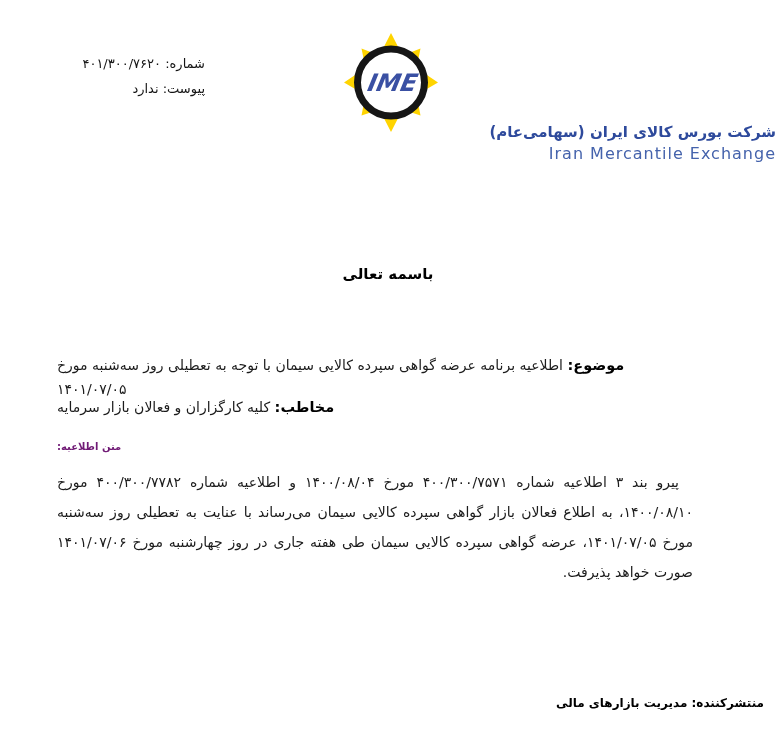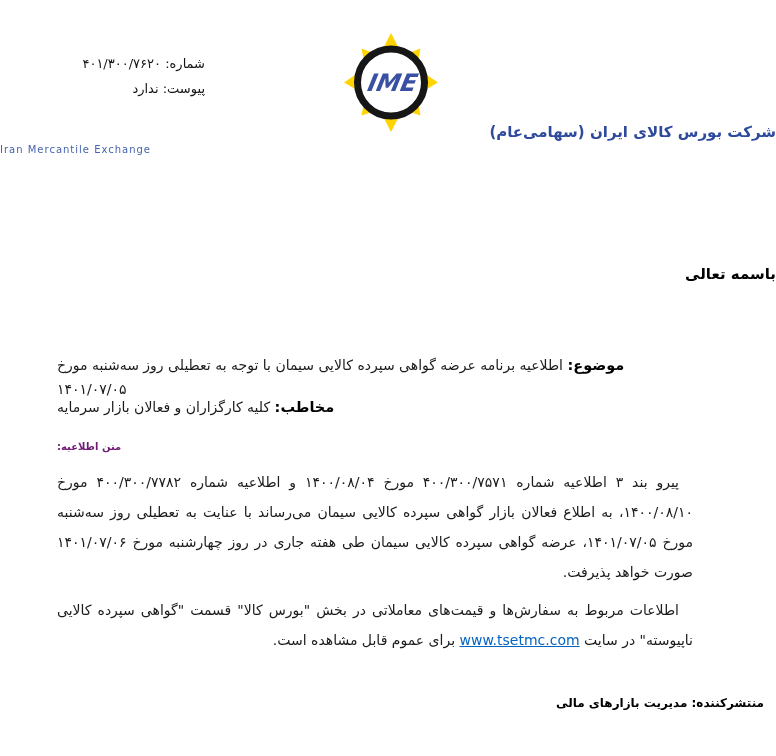--- a/index.html
+++ b/index.html
@@ -12,28 +12,28 @@
   .meta {
     position:absolute; top:47px; right:571px; text-align:right;
     font-size:13px; line-height:25px; white-space:nowrap; color:#141414;
   }
   .logo-wrap { position:absolute; top:27px; left:341px; width:100px; height:103px; }
   .org-fa {
     position:absolute; top:119px; left:0; right:0; 
     font-weight:bold; font-size:15px; letter-spacing:0;
   }
   .org-en {
-    position:absolute; top:140px; left:0; right:0; text-align:left;
-    font-size:10px; letter-spacing:1px; direction:ltr;
+    position:absolute; top:140px; left:0; right:0; text-align:right;
+    font-size:16px; letter-spacing:1px; direction:ltr;
   }
   .heading {
     position:absolute; left:0; right:0; text-align:center;
     font-weight:bold; font-size:15px; color:#000;
   }
-  .h-basmala { top:261px;text-align:right; }
+  .h-basmala { top:261px; }
   .h-notice  { top:303px; }
   .field-line {
     position:absolute; right:83px; left:57px; font-size:14px;
     line-height:24px; color:#1b1b1b; text-align:left;
   }
   .f-subject  { top:349px; }
   .f-audience { top:391px; }
   .f-bodylbl  { top:431px; font-weight:bold; font-size:10px; color:#701a75; }
   .lbl { font-weight:bold; font-size:14.5px; color:#000; }
   .para {
@@ -81,19 +81,16 @@
   </div>
 
   <div class="field-line f-audience">
     <span class="lbl">مخاطب:</span><span> کلیه کارگزاران و فعالان بازار سرمایه</span>
   </div>
 
   <div class="field-line f-bodylbl">متن اطلاعیه:</div>
 
   <div class="para p1">پیرو بند ۳ اطلاعیه شماره ۴۰۰/۳۰۰/۷۵۷۱ مورخ ۱۴۰۰/۰۸/۰۴ و اطلاعیه شماره ۴۰۰/۳۰۰/۷۷۸۲ مورخ ۱۴۰۰/۰۸/۱۰، به اطلاع فعالان بازار گواهی سپرده کالایی سیمان می‌رساند با عنایت به تعطیلی روز سه‌شنبه مورخ ۱۴۰۱/۰۷/۰۵، عرضه گواهی سپرده کالایی سیمان طی هفته جاری در روز چهارشنبه مورخ ۱۴۰۱/۰۷/۰۶ صورت خواهد پذیرفت.</div>
 
-  <div class="para p2">
-    <span>اطلاعات مربوط به سفارش‌ها و قیمت‌های معاملاتی در بخش "بورس کالا" قسمت "گواهی سپرده کالایی ناپیوسته" در سایت </span><a class="site-link" style="color:#0563C1">www.tsetmc.com</a><span> برای عموم قابل مشاهده است.</span>
-  </div>
 
   <div class="footer-line">منتشرکننده: مدیریت بازارهای مالی</div>
 
 </div>
 
 </body></html>

